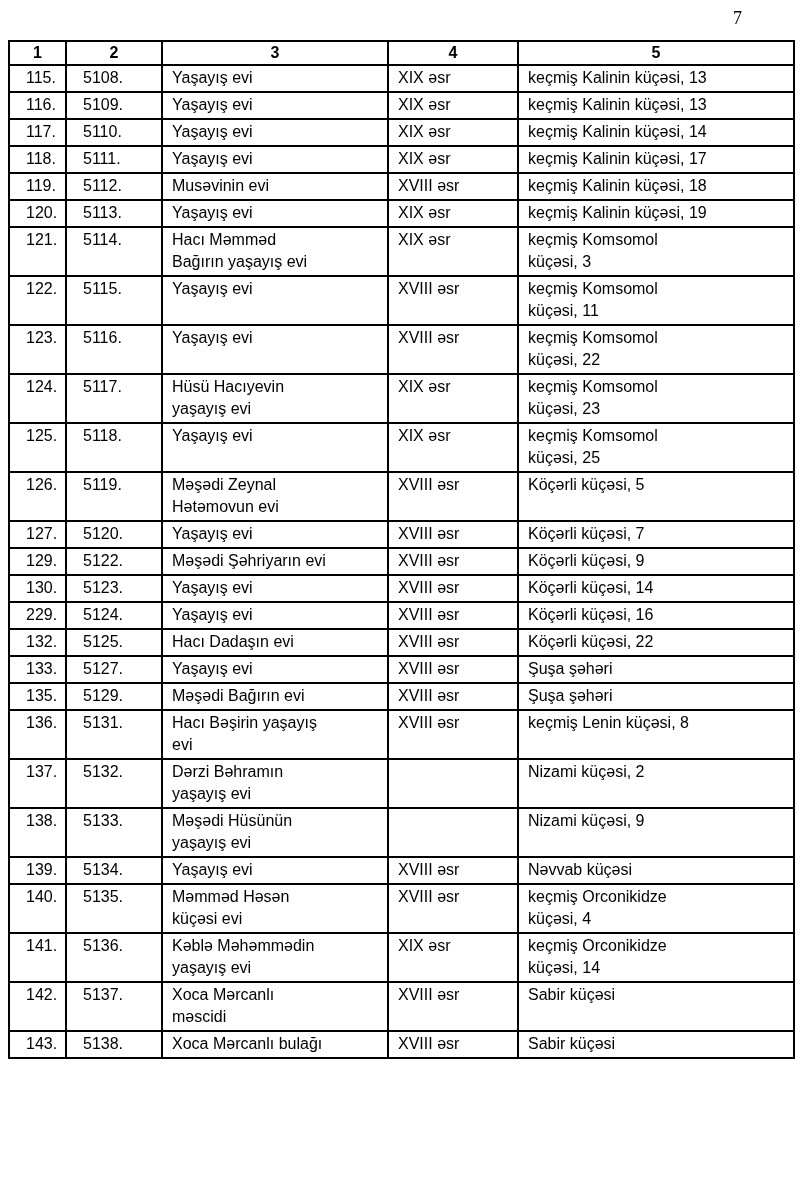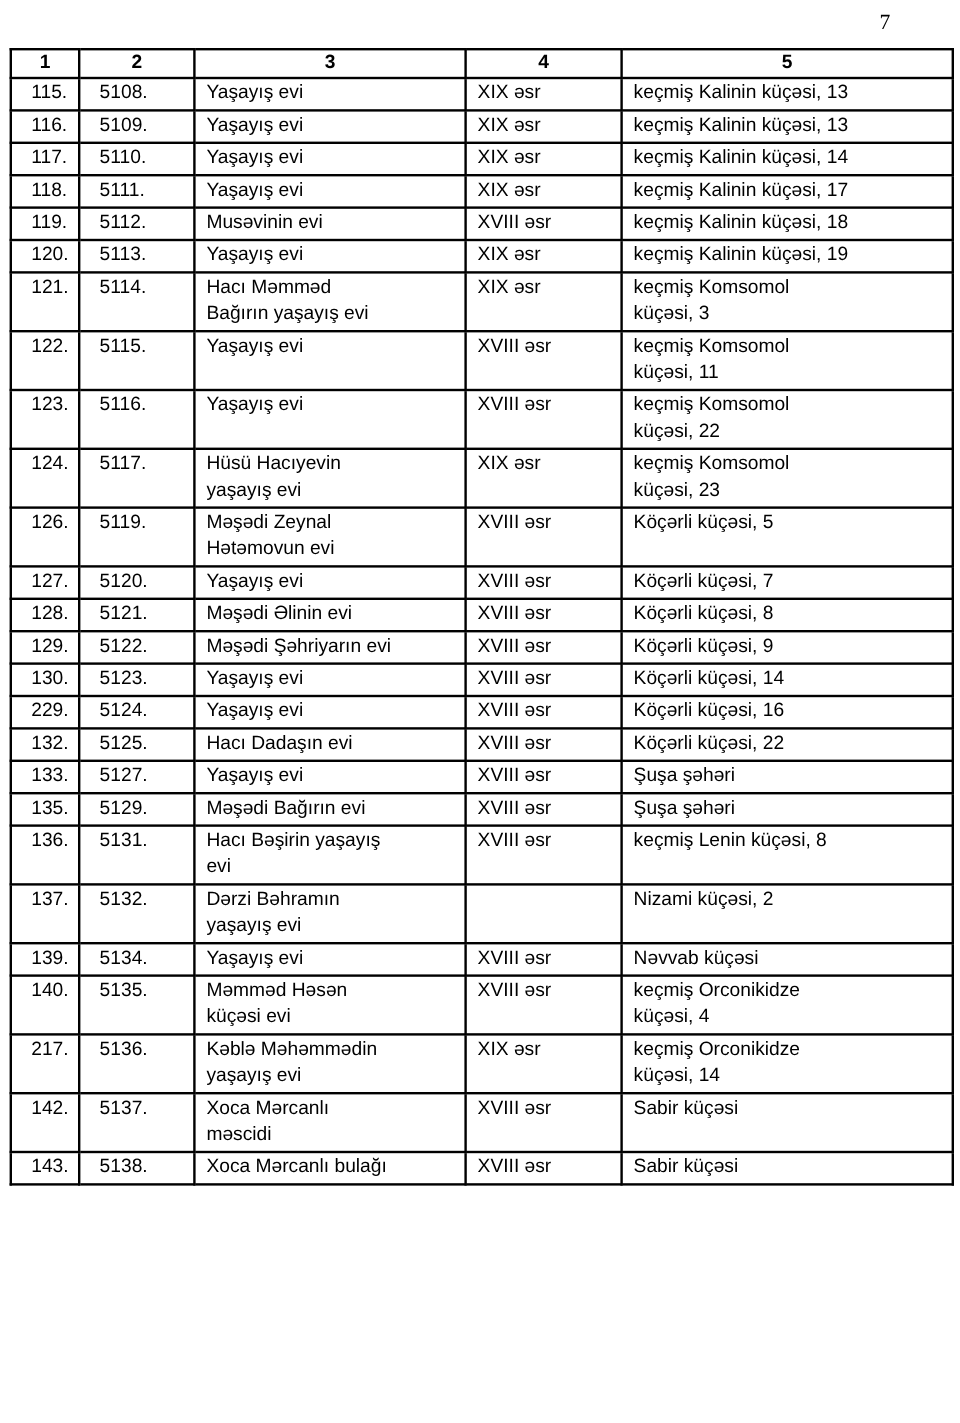--- a/index.html
+++ b/index.html
@@ -148,42 +148,43 @@
       <tr>
         <td class="c-num">124.</td>
         <td class="c-num">5117.</td>
         <td>Hüsü Hacıyevin
 yaşayış evi</td>
         <td>XIX əsr</td>
         <td>keçmiş Komsomol
 küçəsi, 23</td>
       </tr>
       <tr>
+        <td class="c-num">125.</td>
+        <td class="c-num">5118.</td>
+        <td>Yaşayış evi</td>
+        <td>XIX əsr</td>
+        <td>keçmiş Komsomol
+küçəsi, 25</td>
+      </tr>
+      <tr>
         <td class="c-num">126.</td>
         <td class="c-num">5119.</td>
         <td>Məşədi Zeynal
 Hətəmovun evi</td>
         <td>XVIII əsr</td>
         <td>Köçərli küçəsi, 5</td>
       </tr>
       <tr>
         <td class="c-num">127.</td>
         <td class="c-num">5120.</td>
         <td>Yaşayış evi</td>
         <td>XVIII əsr</td>
         <td>Köçərli küçəsi, 7</td>
       </tr>
       <tr>
-        <td class="c-num">128.</td>
-        <td class="c-num">5121.</td>
-        <td>Məşədi Əlinin evi</td>
-        <td>XVIII əsr</td>
-        <td>Köçərli küçəsi, 8</td>
-      </tr>
-      <tr>
         <td class="c-num">129.</td>
         <td class="c-num">5122.</td>
         <td>Məşədi Şəhriyarın evi</td>
         <td>XVIII əsr</td>
         <td>Köçərli küçəsi, 9</td>
       </tr>
       <tr>
         <td class="c-num">130.</td>
         <td class="c-num">5123.</td>
         <td>Yaşayış evi</td>
@@ -228,37 +229,45 @@
       </tr>
       <tr>
         <td class="c-num">137.</td>
         <td class="c-num">5132.</td>
         <td>Dərzi Bəhramın
 yaşayış evi</td>
         <td></td>
         <td>Nizami küçəsi, 2</td>
       </tr>
       <tr>
+        <td class="c-num">138.</td>
+        <td class="c-num">5133.</td>
+        <td>Məşədi Hüsünün
+yaşayış evi</td>
+        <td></td>
+        <td>Nizami küçəsi, 9</td>
+      </tr>
+      <tr>
         <td class="c-num">139.</td>
         <td class="c-num">5134.</td>
         <td>Yaşayış evi</td>
         <td>XVIII əsr</td>
         <td>Nəvvab küçəsi</td>
       </tr>
       <tr>
         <td class="c-num">140.</td>
         <td class="c-num">5135.</td>
         <td>Məmməd Həsən
 küçəsi evi</td>
         <td>XVIII əsr</td>
         <td>keçmiş Orconikidze
 küçəsi, 4</td>
       </tr>
       <tr>
-        <td class="c-num">217.</td>
+        <td class="c-num">141.</td>
         <td class="c-num">5136.</td>
         <td>Kəblə Məhəmmədin
 yaşayış evi</td>
         <td>XIX əsr</td>
         <td>keçmiş Orconikidze
 küçəsi, 14</td>
       </tr>
       <tr>
         <td class="c-num">142.</td>
         <td class="c-num">5137.</td>

